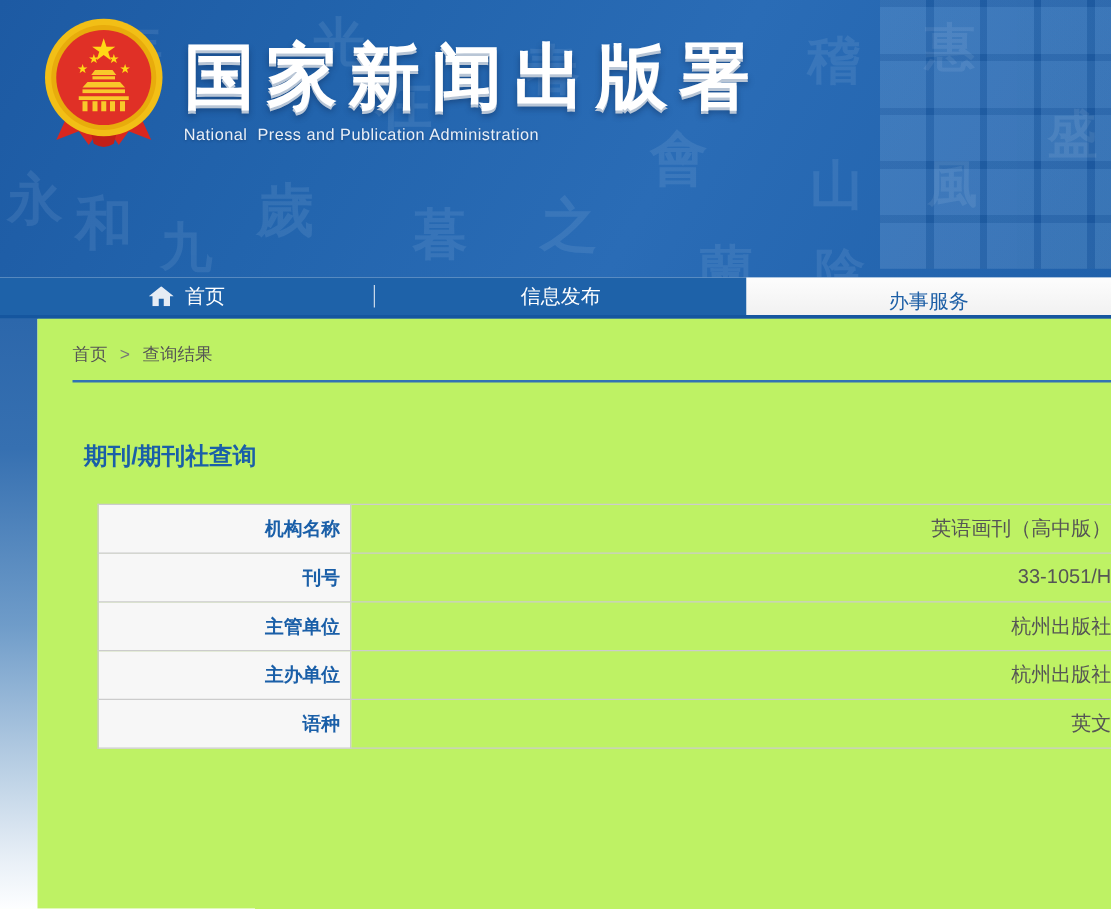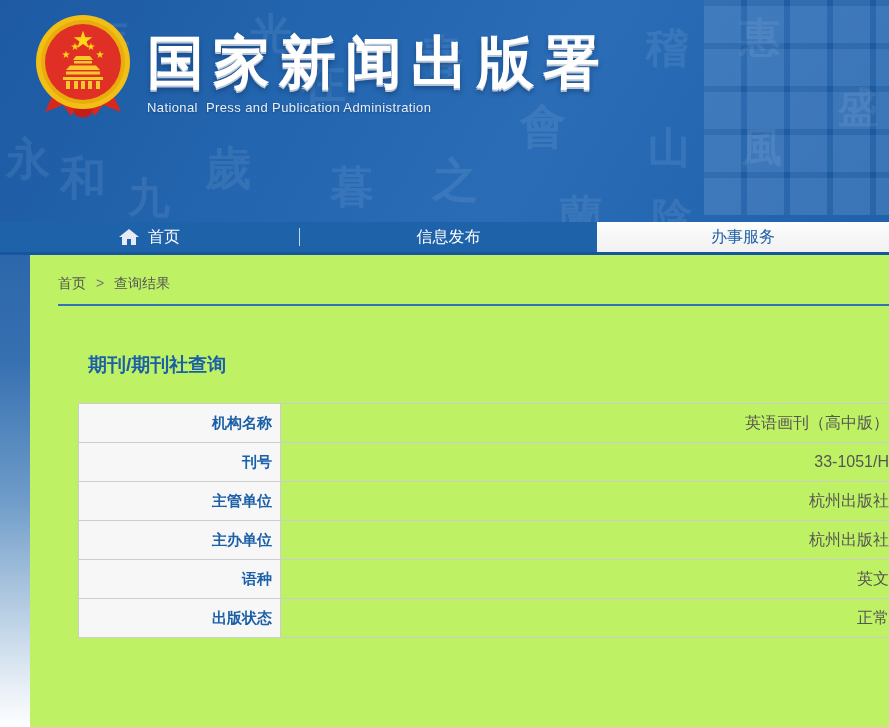--- a/index.html
+++ b/index.html
@@ -28,35 +28,35 @@
 
   
   .navbar { position:absolute; left:0; top:222px; width:889px; height:33px;
     background:#1e62a9; border-bottom:3px solid #15569f; display:flex; align-items:stretch; }
   .nav-item { display:flex; align-items:center; justify-content:center; gap:9px;
     color:#ffffff; font-size:16px; cursor:pointer; }
   .nav-home { width:299px; }
   .nav-divider { width:1px; height:18px; background:rgba(255,255,255,.75); align-self:center; }
   .nav-info { width:297px; }
   .nav-tab-active { flex:1; background:linear-gradient(#fdfdfd,#f1f1f1);
-    color:#1d5fa6; font-size:16px; display:flex; align-items:center; justify-content:center;
+    color:#1d5fa6; font-size:16px; display:flex; align-items:flex-end; justify-content:center;
     cursor:pointer; }
   .home-glyph { display:inline-flex; width:20px; height:16px; }
 
   
   .left-strip { position:absolute; left:0; top:255px; width:30px; height:472px;
     background:linear-gradient(180deg,#2c67ab 0%,#3670b1 22%,#6f9cc9 52%,#b9cfe4 76%,#e9f0f7 92%,#fdfeff 100%); }
 
   
   .content { position:absolute; left:30px; top:255px; width:859px; height:472px; background:#bef264; }
   .breadcrumb { margin:20px 0 0 28px; font-size:14px; color:#555; }
   .breadcrumb a { color:#555; text-decoration:none; cursor:pointer; }
   .crumb-sep { margin:0 6px; color:#777; }
   .rule { margin:11px 0 0 28px; width:calc(100% - 28px); border-top:2px solid #3173b4; }
-  .page-title { margin:46px 0 0 58px; color:#1a5fa8; font-size:19px; font-weight:bold; }
+  .page-title { margin:46px 0 0 37px; color:#1a5fa8; font-size:19px; font-weight:bold; }
 
   .table-wrap { margin:25px 0 0 48px; width:calc(100% - 48px); }
   table.qtable { border-collapse:collapse; width:100%; table-layout:fixed; }
   table.qtable th { width:202px; height:39px; background:#f7f7f7; color:#1a5fa8;
     font-weight:bold; font-size:15px; text-align:right; padding-right:8px;
     border:1px solid #cccccc; }
   table.qtable td { height:39px; color:#555; font-size:16px; text-align:right;
     padding-left:15px; border:1px solid #cccccc; border-right:none; }
 </style>
 </head>
@@ -168,22 +168,18 @@
     <td>杭州出版社</td>
   </tr>
             <tr>
     <th>主办单位</th>
     <td>杭州出版社</td>
   </tr>
             <tr>
     <th>语种</th>
     <td>英文</td>
   </tr>
-            <tr>
-    <th>出版状态</th>
-    <td>正常</td>
-  </tr>
           </tbody>
       </table>
     </div>
   </div>
 
 </div>
 
 </body></html>

